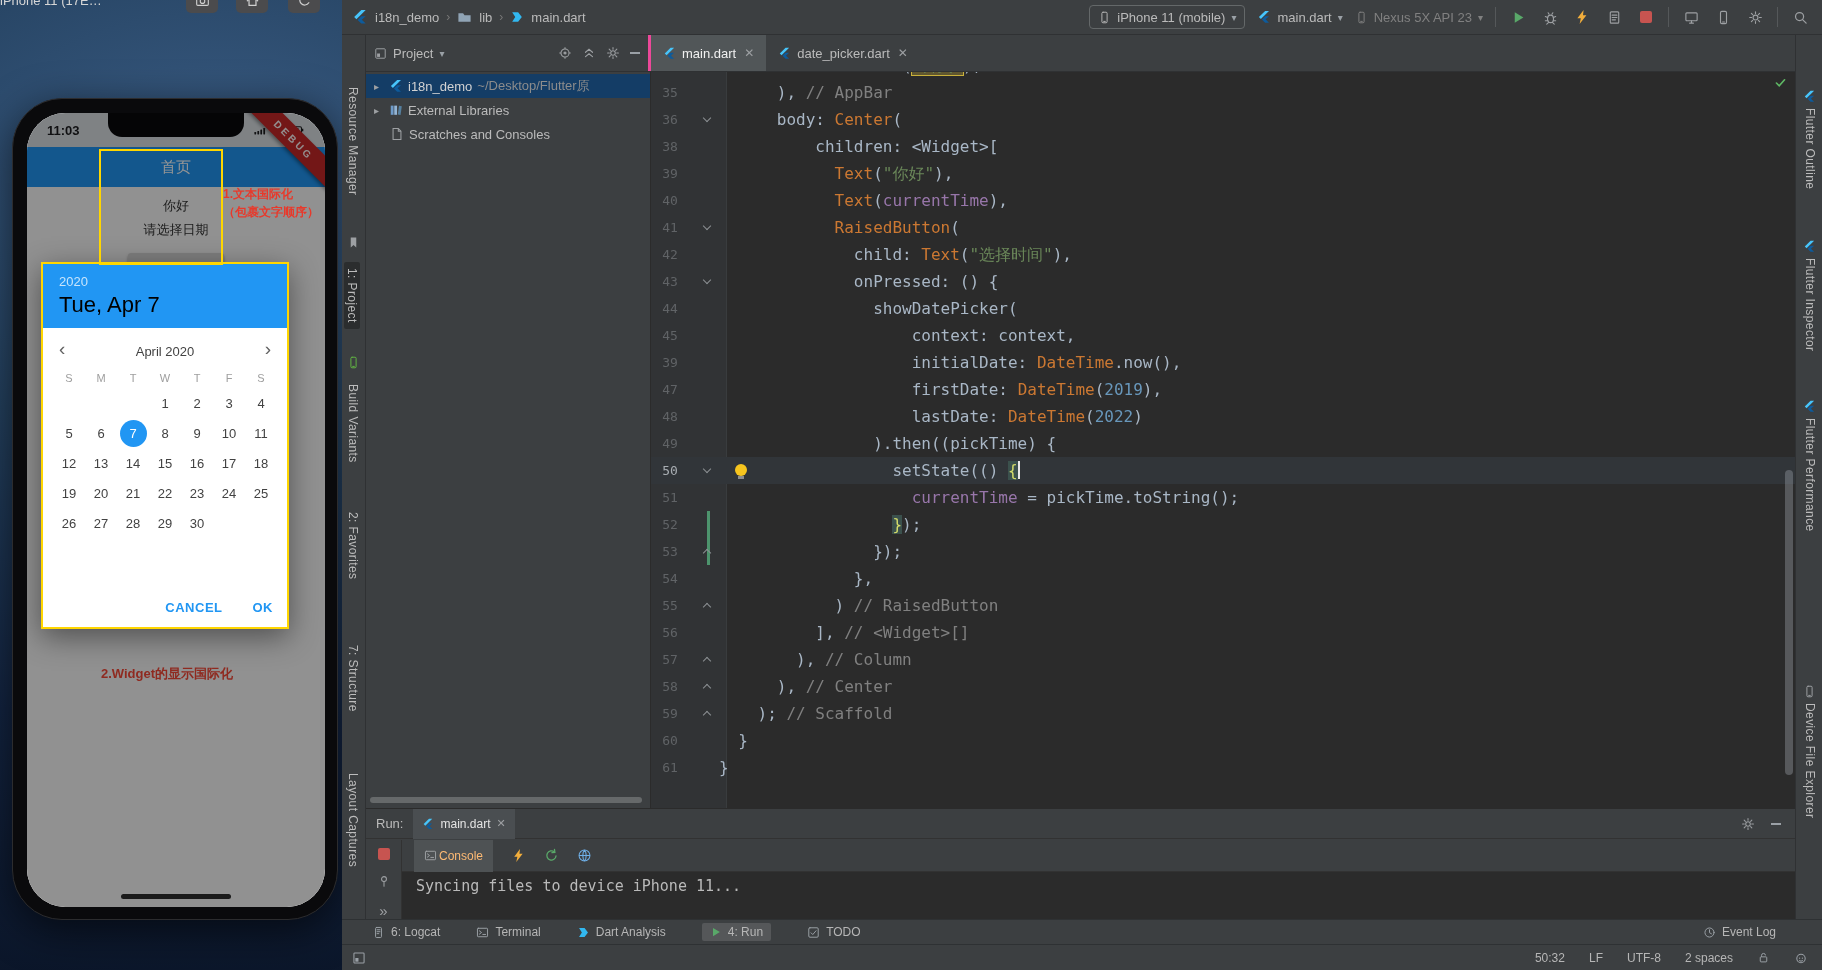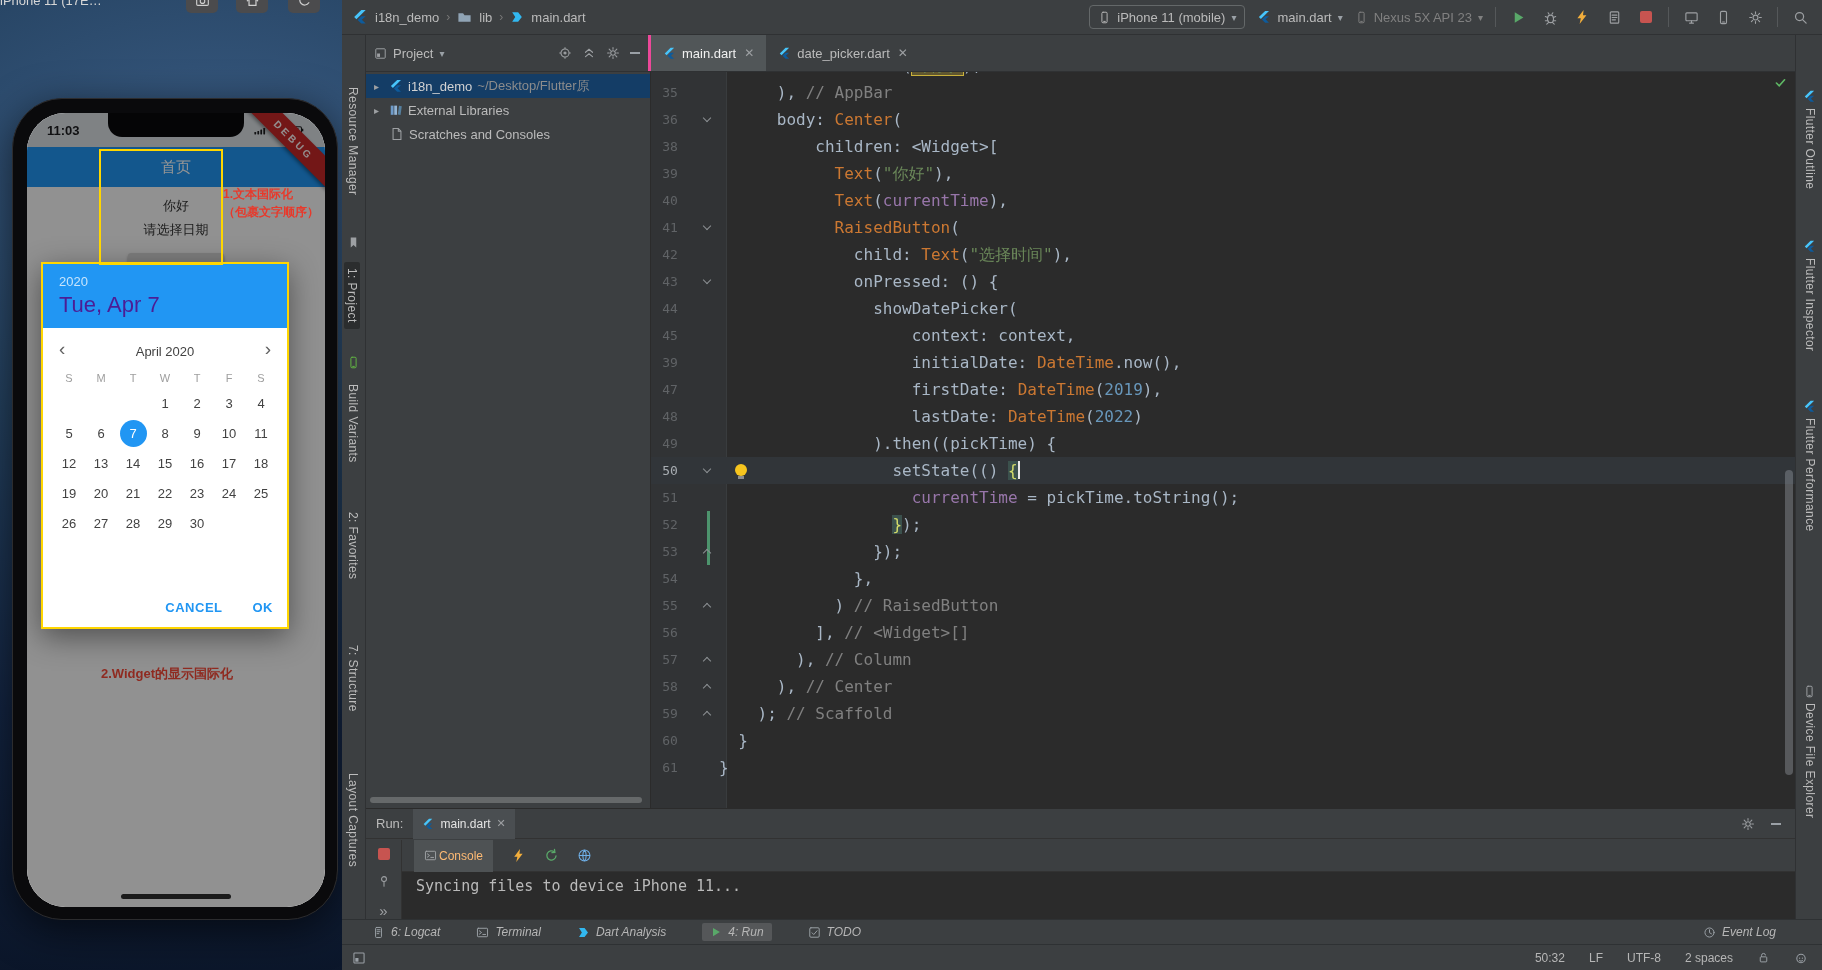--- a/index.html
+++ b/index.html
@@ -36,21 +36,21 @@
     transform:rotate(45deg); color:rgba(255,255,255,.95); font-size:10px; letter-spacing:3px; font-weight:bold;
     display:flex; align-items:center; justify-content:center; box-shadow:0 2px 4px rgba(0,0,0,.4); }
   .p-dim { position:absolute; z-index:2; inset:0; background:rgba(0,0,0,.42); }
   .home-indicator { position:absolute; z-index:1; bottom:8px; left:50%; transform:translateX(-50%);
     width:110px; height:5px; border-radius:3px; background:rgba(10,10,12,.85); }
 
   .p-dialog { position:absolute; z-index:3; left:14px; top:149px; width:248px; height:367px; background:#fff;
     border:2px solid #ffd600; box-shadow:0 8px 28px rgba(0,0,0,.45); }
   .dlg-header { height:64px; background:#2196f3; padding:10px 16px; }
   .dlg-year { font-size:13px; color:rgba(255,255,255,.75); }
-  .dlg-date { font-size:22px; color:#4c1d95; margin-top:3px; font-weight:500; }
+  .dlg-date { font-size:22px; color:#000000; margin-top:3px; font-weight:500; }
   .dlg-nav { position:relative; height:34px; margin-top:6px; display:flex; align-items:center; justify-content:center;
     font-size:13px; color:#424242; }
   .chev { position:absolute; top:4px; font-size:19px; color:#616161; cursor:default; }
   .chev.l { left:16px; } .chev.r { right:16px; }
   .dlg-dow, .dlg-grid { display:grid; grid-template-columns:repeat(7,1fr); padding:0 10px; place-items:center; }
   .dlg-dow span { font-size:11px; color:#9e9e9e; height:20px; display:flex; align-items:center; }
   .dlg-grid span { font-size:13px; color:#424242; height:30px; width:100%; display:flex; align-items:center; justify-content:center; }
   .dlg-grid span.sel { background:#2196f3; color:#fff; border-radius:50%; width:27px; height:27px; }
   .dlg-actions { position:absolute; bottom:12px; right:14px; display:flex; gap:30px; }
   .dlg-actions span { color:#2196f3; font-size:13px; font-weight:bold; letter-spacing:.5px; }
@@ -130,21 +130,21 @@
     display:flex; flex-direction:column; align-items:center; padding-top:8px; gap:14px; }
   .rp-toolrow { position:absolute; left:36px; right:0; top:0; height:32px; border-bottom:1px solid #323232;
     display:flex; align-items:center; gap:18px; padding-left:12px; }
   .console-tab { display:flex; align-items:center; gap:2px; height:32px; padding:0 10px; background:#4e5254; color:#fdba74; font-size:12px; }
   .rp-output { position:absolute; left:36px; right:0; top:32px; bottom:0; background:#2b2b2b; padding:5px 0 0 14px; }
   .rp-output div { font-family:"DejaVu Sans Mono", monospace; font-size:15px; color:#bababa; }
   .chevs { color:#9da0a3; font-size:15px; }
 
   .statusrow { position:absolute; left:0; right:0; bottom:26px; height:25px; background:#3c3f41; border-top:1px solid #2e3133;
     display:flex; align-items:center; padding-left:30px; gap:36px; font-size:12px; color:#b6b6b6; }
-  .st-item { display:flex; align-items:center; gap:6px;font-style:italic; }
+  .st-item { display:flex; align-items:center; gap:6px; }
   .st-item.active { background:rgba(255,255,255,.13); padding:2px 8px; border-radius:2px; }
   .st-event { margin-left:auto; margin-right:46px; display:flex; align-items:center; gap:6px; }
   .bottomrow { position:absolute; left:0; right:0; bottom:0; height:26px; background:#3c3f41; border-top:1px solid #2e3133;
     display:flex; align-items:center; padding:0 10px; font-size:12px; color:#b6b6b6; }
   .br-right { margin-left:auto; display:flex; align-items:center; gap:24px; padding-right:4px; }
 </style>
 </head>
 <body>
 
 <svg width="0" height="0" style="position:absolute">

